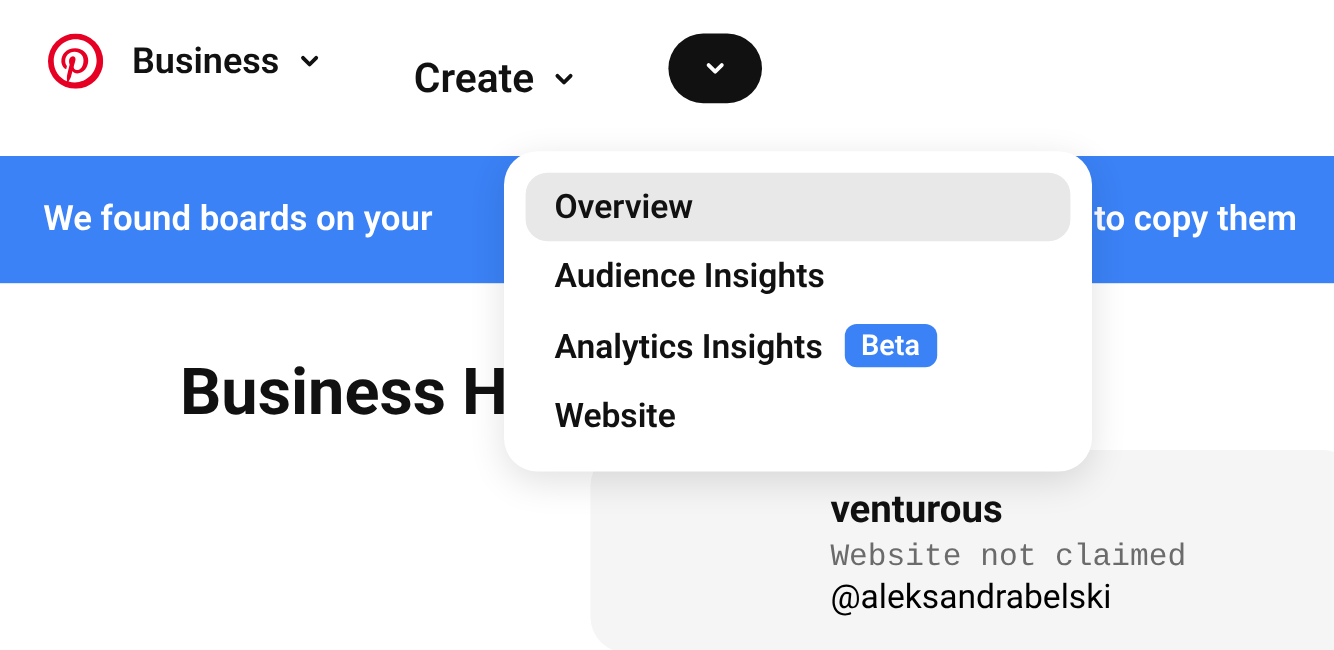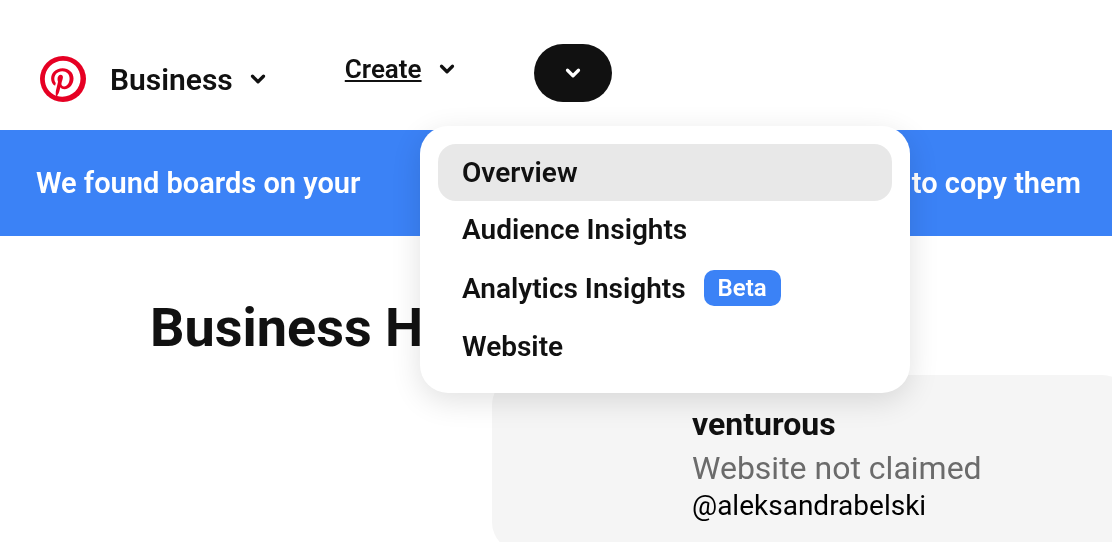--- a/index.html
+++ b/index.html
@@ -10,45 +10,44 @@
     body {
       font-family: -apple-system, BlinkMacSystemFont, "Segoe UI", Roboto, Helvetica, Arial, sans-serif;
       background: #fff;
       width: 1112px;
       height: 542px;
       overflow: hidden;
       position: relative;
     }
     .topbar {
       display: flex;
-      align-items: flex-end;
+      align-items: flex-start;
       padding: 28px 40px;
       gap: 48px;
       background: #fff;
       height: 130px;
     }
     .logo {
       width: 46px;
       height: 46px;
       flex-shrink: 0;
     }
     .logo svg {
       display: block;
     }
     .nav-item {
       display: flex;
       align-items: center;
       gap: 14px;
-      font-size: 26px;
+      font-size: 34px;
       font-weight: 600;
       color: #111;
       cursor: pointer;
       padding: 18px 28px;
       border-radius: 40px;
-      text-decoration: underline;
     }
     .nav-item-logo-group {
       display: flex;
       align-items: center;
       gap: 24px;
     }
     .nav-item-business {
       display: flex;
       align-items: center;
       gap: 14px;
@@ -90,23 +89,24 @@
       border-radius: 30px;
       padding: 30px 50px 30px 200px;
       width: 640px;
     }
     .profile-name {
       font-size: 32px;
       font-weight: 700;
       color: #111;
     }
     .profile-status {
-      font-size: 32px;
+      font-size: 26px;
       color: #6b6b6b;
       margin-top: 6px;
+      font-family: Liberation Mono, monospace;
     }
     .profile-handle {
       font-size: 28px;
       color: #000000;
       margin-top: 2px;
     }
     .dropdown {
       position: absolute;
       top: 126px;
       left: 420px;

